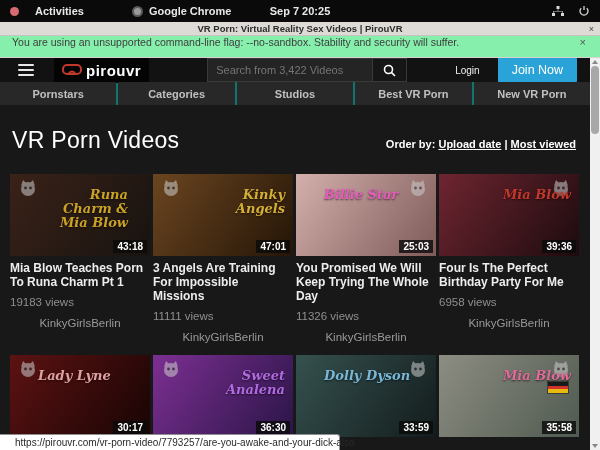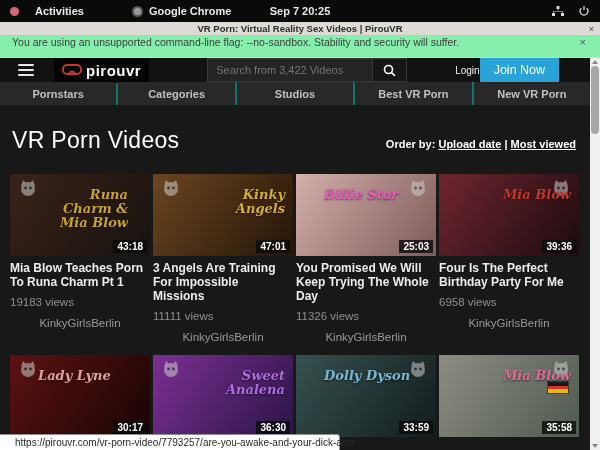--- a/index.html
+++ b/index.html
@@ -46,21 +46,21 @@
   .hamburger div { height:2px; background:#e8e8e8; margin:3px 0; border-radius:1px; }
   .logo { display:flex; align-items:center; gap:4px; margin-left:20px; background:#040404;
     padding:4px 8px; border-radius:2px; }
   .logo-text { color:#fff; font-weight:bold; font-size:15px; letter-spacing:0.5px; }
   .search-wrap { display:flex; margin-left:58px; }
   .search-input { width:166px; height:24px; background:#242424; border:1px solid #3a3a3a;
     color:#9a9a9a; font-size:11px; padding:0 8px; outline:none; }
   .search-btn { width:34px; height:24px; background:#161616; border:1px solid #3a3a3a; border-left:none;
     color:#fff; display:flex; align-items:center; justify-content:center; cursor:pointer; }
   .login { margin-left:48px; color:#f0f0f0; font-size:10px; cursor:pointer; }
-  .join-btn { height:26px; padding:0 14px; border:none; border-radius:2px;
+  .join-btn { margin-left:18px; height:26px; padding:0 14px; border:none; border-radius:2px;
     color:#fff; font-size:12.5px; cursor:pointer; }
 
   
   .nav { height:23px; background:#0f766e; display:flex; gap:2px; }
   .nav-item { flex:1; background:#282828; display:flex; align-items:center; justify-content:center;
     color:#c0c0c0; font-size:11px; font-weight:bold; cursor:pointer; }
 
   
   .title-row { display:flex; align-items:baseline; margin:22px 14px 0 12px;text-align:center; }
   .page-title { color:#fff; font-size:23px; font-weight:400; letter-spacing:0.3px; }

